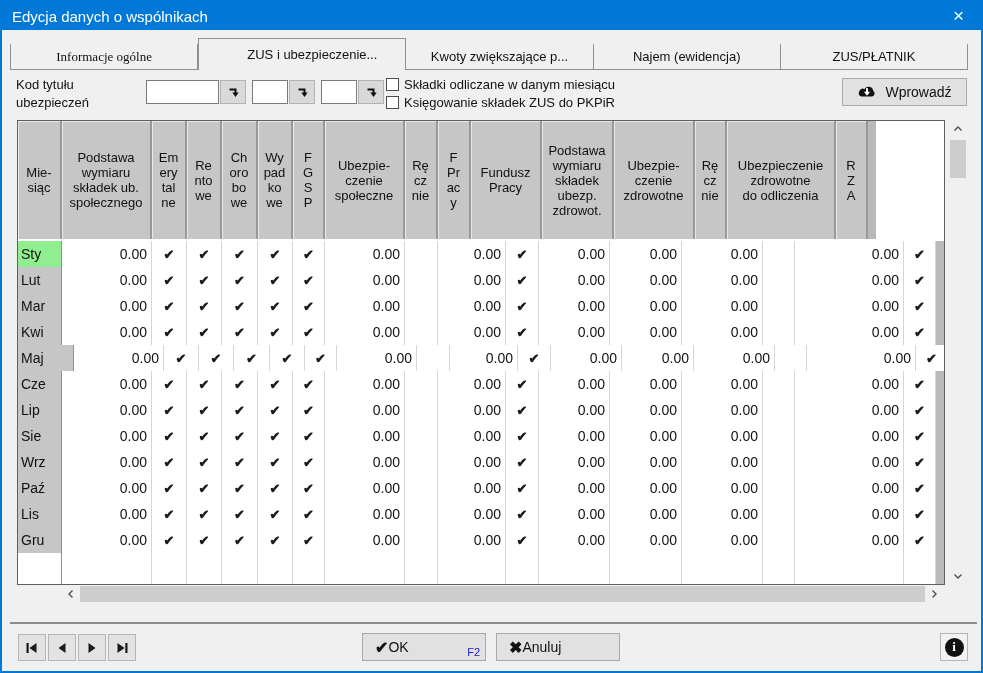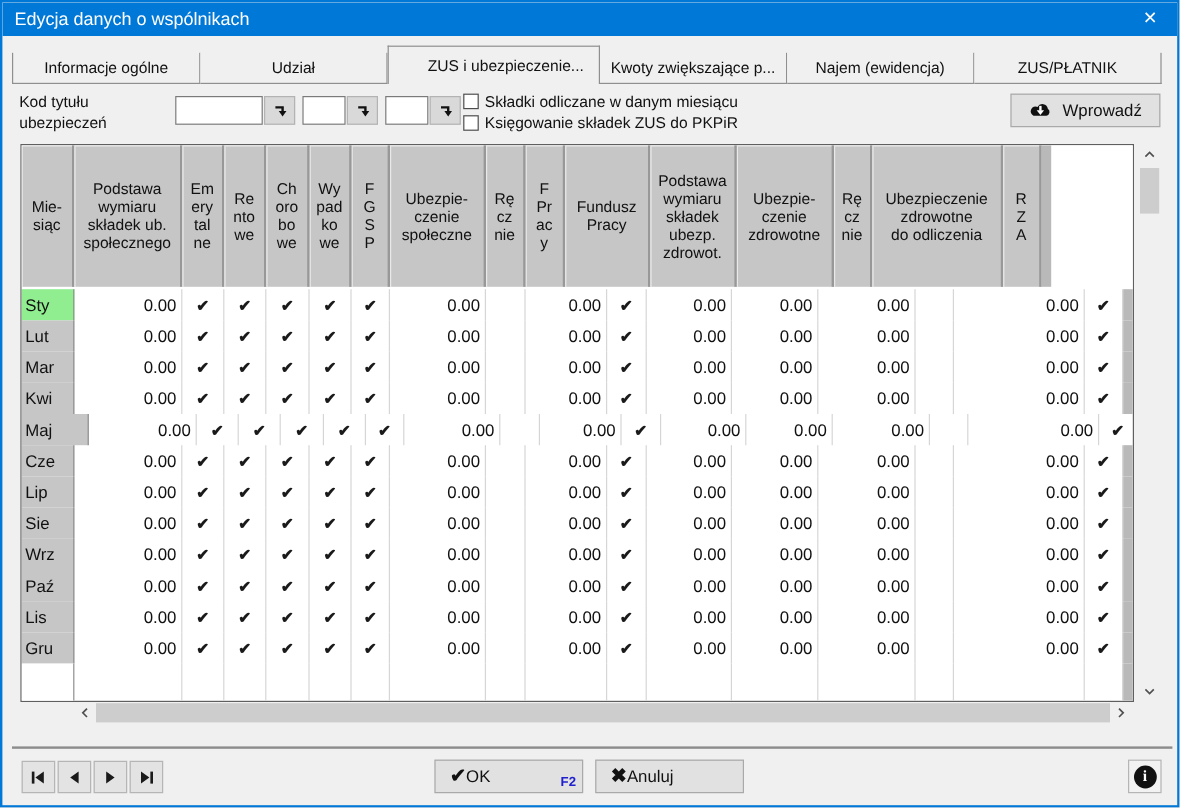--- a/index.html
+++ b/index.html
@@ -12,21 +12,21 @@
   
   .titlebar{height:28px; background:#0078d7; color:#fff; display:flex; align-items:center;}
   .title{font-size:15px; padding-left:10px; flex:1;}
   .closebtn{width:45px; height:28px; display:flex; align-items:center; justify-content:center;
     font-size:19px; color:#fff; cursor:default;}
   
   .tabbar{position:absolute; left:8px; top:36px; width:958px; height:32px;
     display:flex; align-items:flex-end;}
   .tab{flex:1 1 0; height:25px; line-height:25px; text-align:center; font-size:13px;
     border-bottom:1px solid #8f8f8f; border-right:1px solid #8f8f8f; background:#f0f0f0;}
-  .tab:first-child{border-left:1px solid #8f8f8f;}
+  .tab:first-child{border-left:1px solid #8f8f8f;font-family:Liberation Serif, serif;}
   .tab.active{height:31px; line-height:31px; border:1px solid #8f8f8f; border-bottom:none;padding-left:20px;}
   
   .kodlabel{position:absolute; left:14px; top:74px; font-size:13px; line-height:18px; white-space:pre-line;}
   .kodinput{position:absolute; top:78px; height:24px; box-sizing:border-box; border:1px solid #7a7a7a;
     background:#fff; font-size:13px; padding:0 3px;}
   .arrowbtn{position:absolute; top:78px; width:26px; height:24px; box-sizing:border-box;
     background:#d9d9d9; border:1px solid #b3b3b3; display:flex; align-items:center; justify-content:center;}
   .cbrow{position:absolute; left:384px; display:flex; align-items:center; gap:5px; font-size:13px;}
   .cbbox{width:13px; height:13px; box-sizing:border-box; background:#fff; border:1px solid #4d4d4d;}
   .wprowadz{position:absolute; left:840px; top:76px; width:125px; height:28px; box-sizing:border-box;
@@ -63,42 +63,41 @@
   
   .footline{position:absolute; left:8px; top:620px; width:967px; height:2px; background:#8c8c8c;}
   .navbar{position:absolute; left:16px; top:632px; display:flex; gap:2px;}
   .navbtn{width:28px; height:27px; box-sizing:border-box; background:#e3e3e3; border:1px solid #b5b5b5;
     display:flex; align-items:center; justify-content:center;}
   .okbtn,.cancelbtn{position:absolute; top:631px; width:124px; height:28px; box-sizing:border-box;
     background:#e1e1e1; border:1px solid #a9a9a9; display:flex; align-items:center; font-size:14px;}
   .okbtn{left:360px;} .cancelbtn{left:494px;}
   .btnicon{font-size:16px; font-weight:bold; margin-left:12px; color:#111;}
   .btnlabel{flex:1; text-align:left; margin-right:20px;}
-  .f2{position:absolute; right:5px; bottom:2px; font-size:11px; font-weight:bold; color:#2020cf;}
+  .f2{position:absolute; right:5px; bottom:2px; font-size:11px; font-weight:normal; color:#2020cf;}
   .infobtn{position:absolute; left:938px; top:631px; width:28px; height:28px; box-sizing:border-box;
     background:#f2f2f2; border:1px solid #b5b5b5; display:flex; align-items:center; justify-content:center;}
   .infocirc{width:19px; height:19px; border-radius:50%; background:#111; color:#fff;
     font-family:"Liberation Serif", serif; font-weight:bold; font-size:13px;
     display:flex; align-items:center; justify-content:center;}
 </style>
 </head>
 <body>
 
 <div class="window">
 
   <div class="titlebar">
     <div class="title">Edycja danych o wspólnikach</div>
     <div class="closebtn">
       <span>×</span>
     </div>
   </div>
 
   <div class="tabbar">
       <div class="tab">Informacje ogólne</div>
-      <div class="tab">Udział</div>
       <div class="tab active">ZUS i ubezpieczenie...</div>
       <div class="tab">Kwoty zwiększające p...</div>
       <div class="tab">Najem (ewidencja)</div>
       <div class="tab">ZUS/PŁATNIK</div>
     </div>
 
   <div class="kodlabel">Kod tytułu
 ubezpieczeń</div>
 
   <input class="kodinput" style="left: 144px; width: 73px;" value="">

